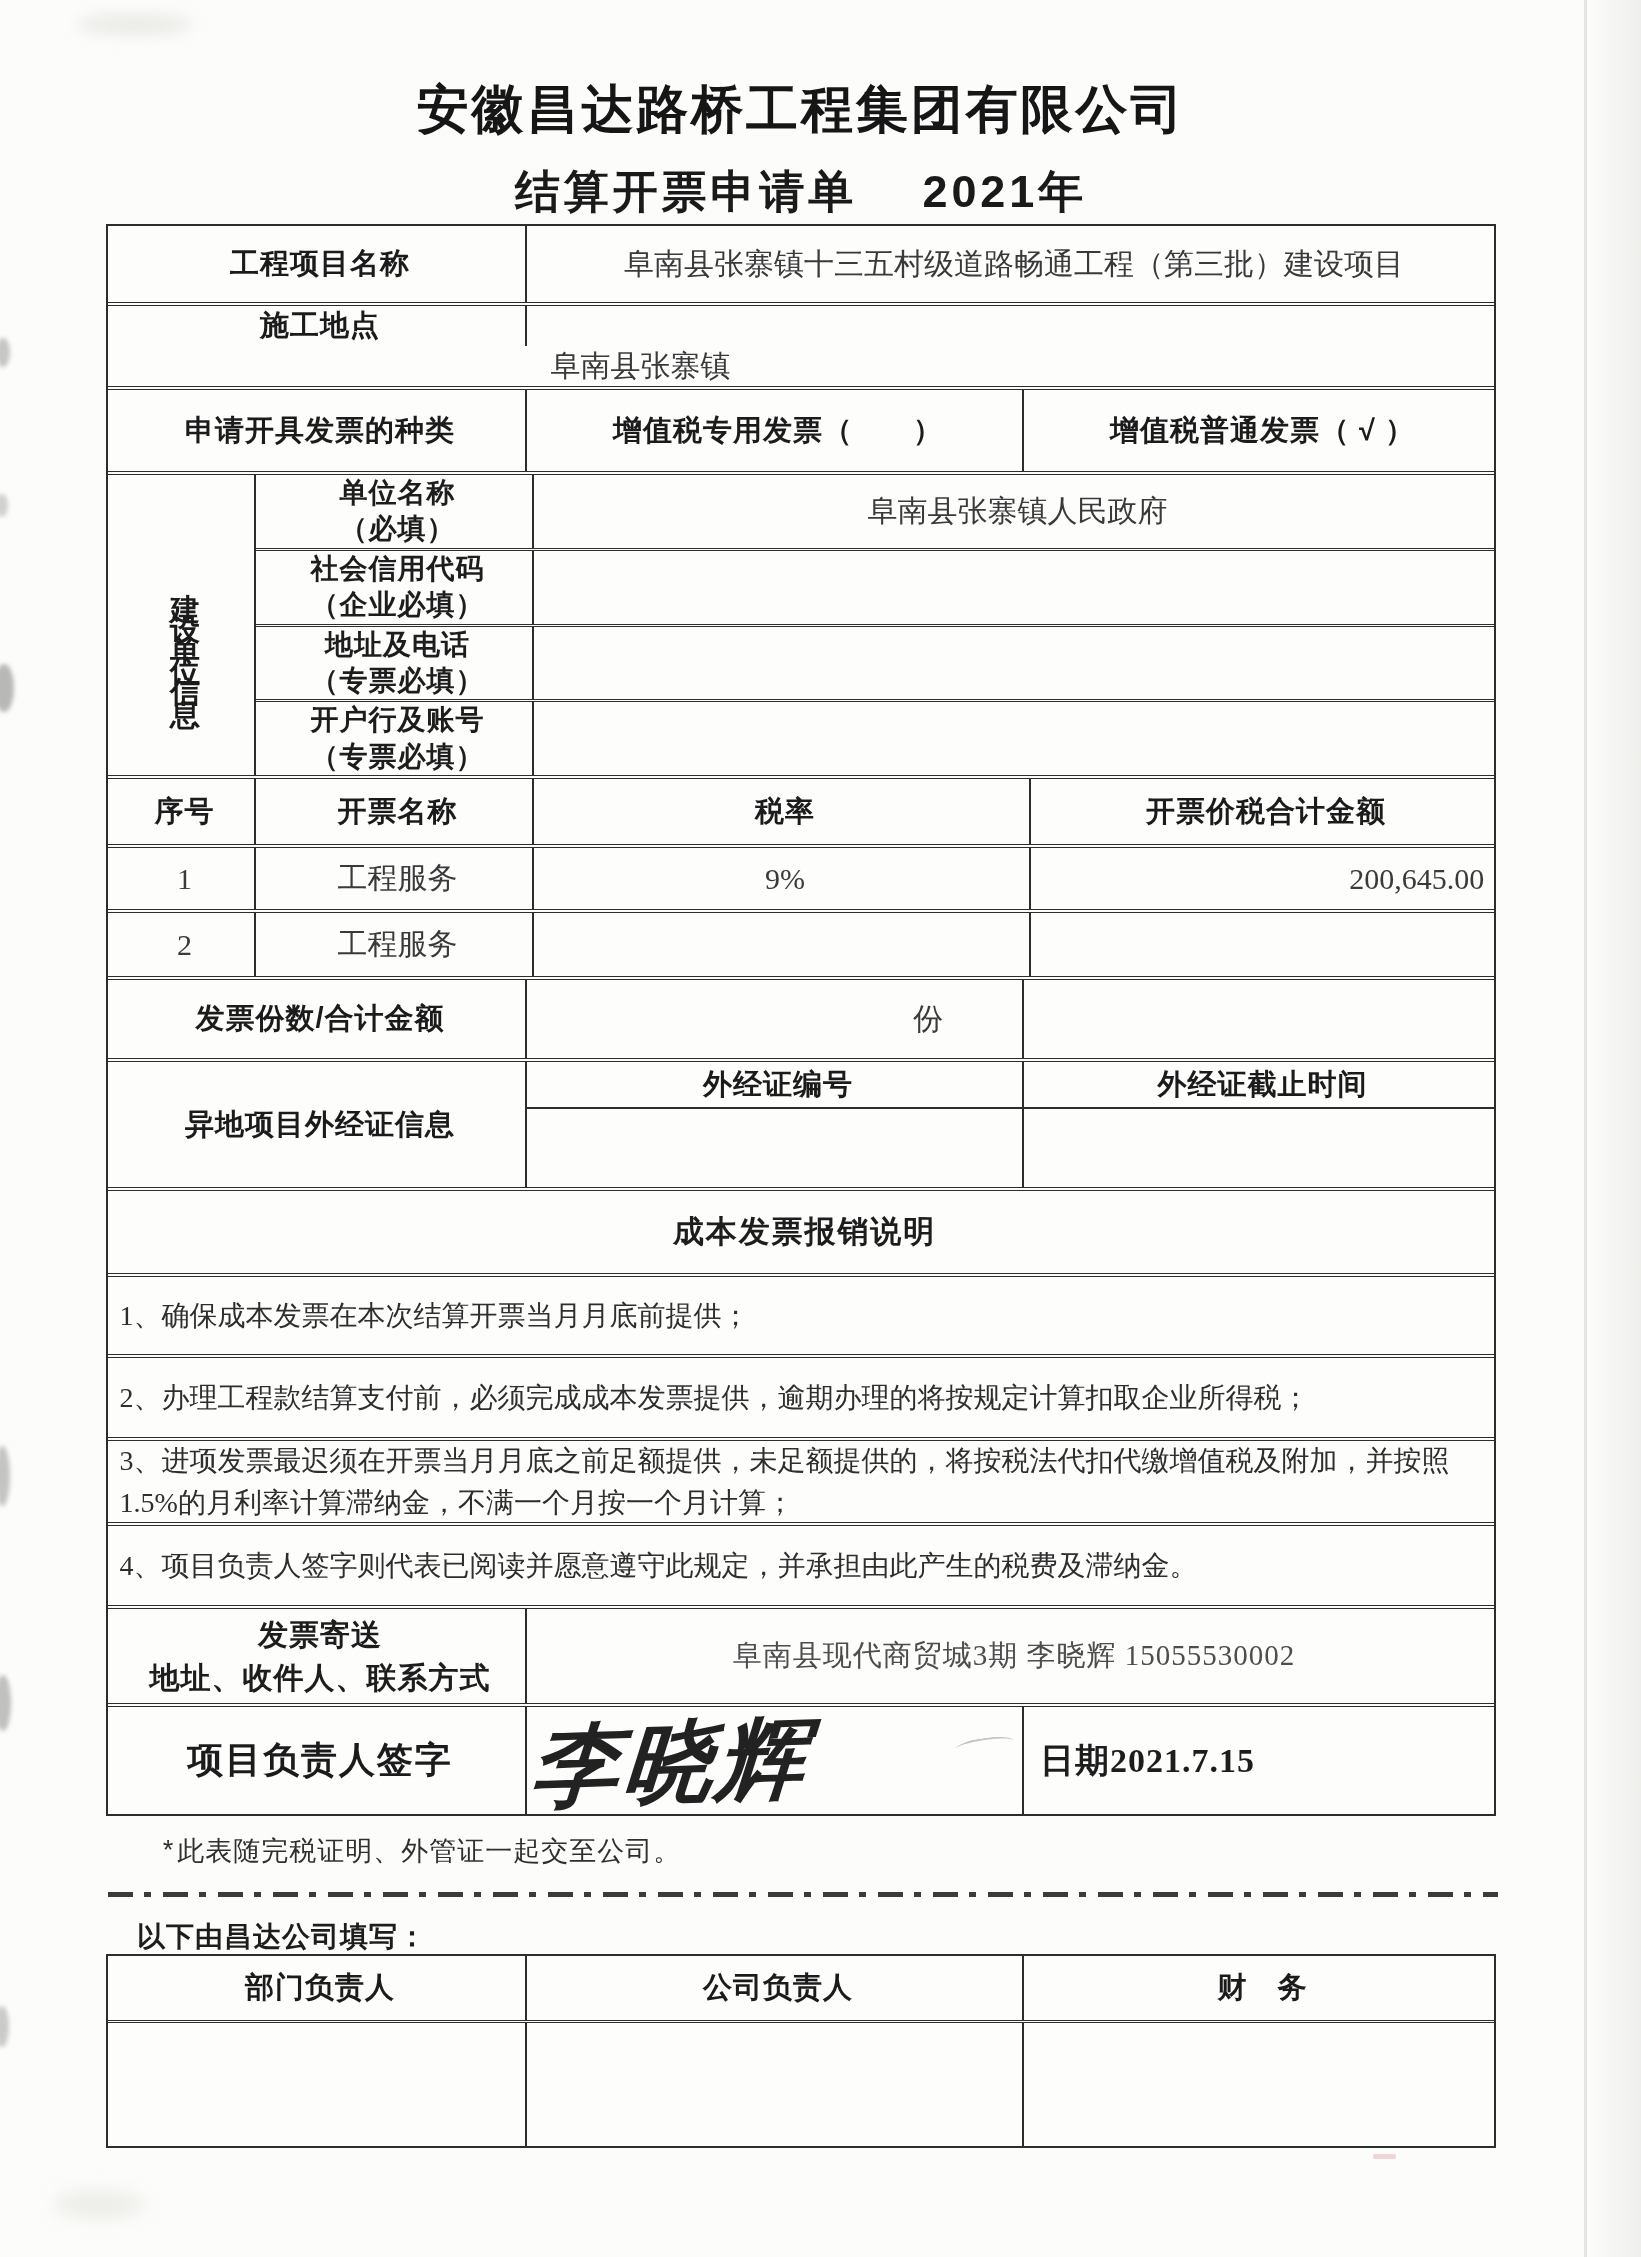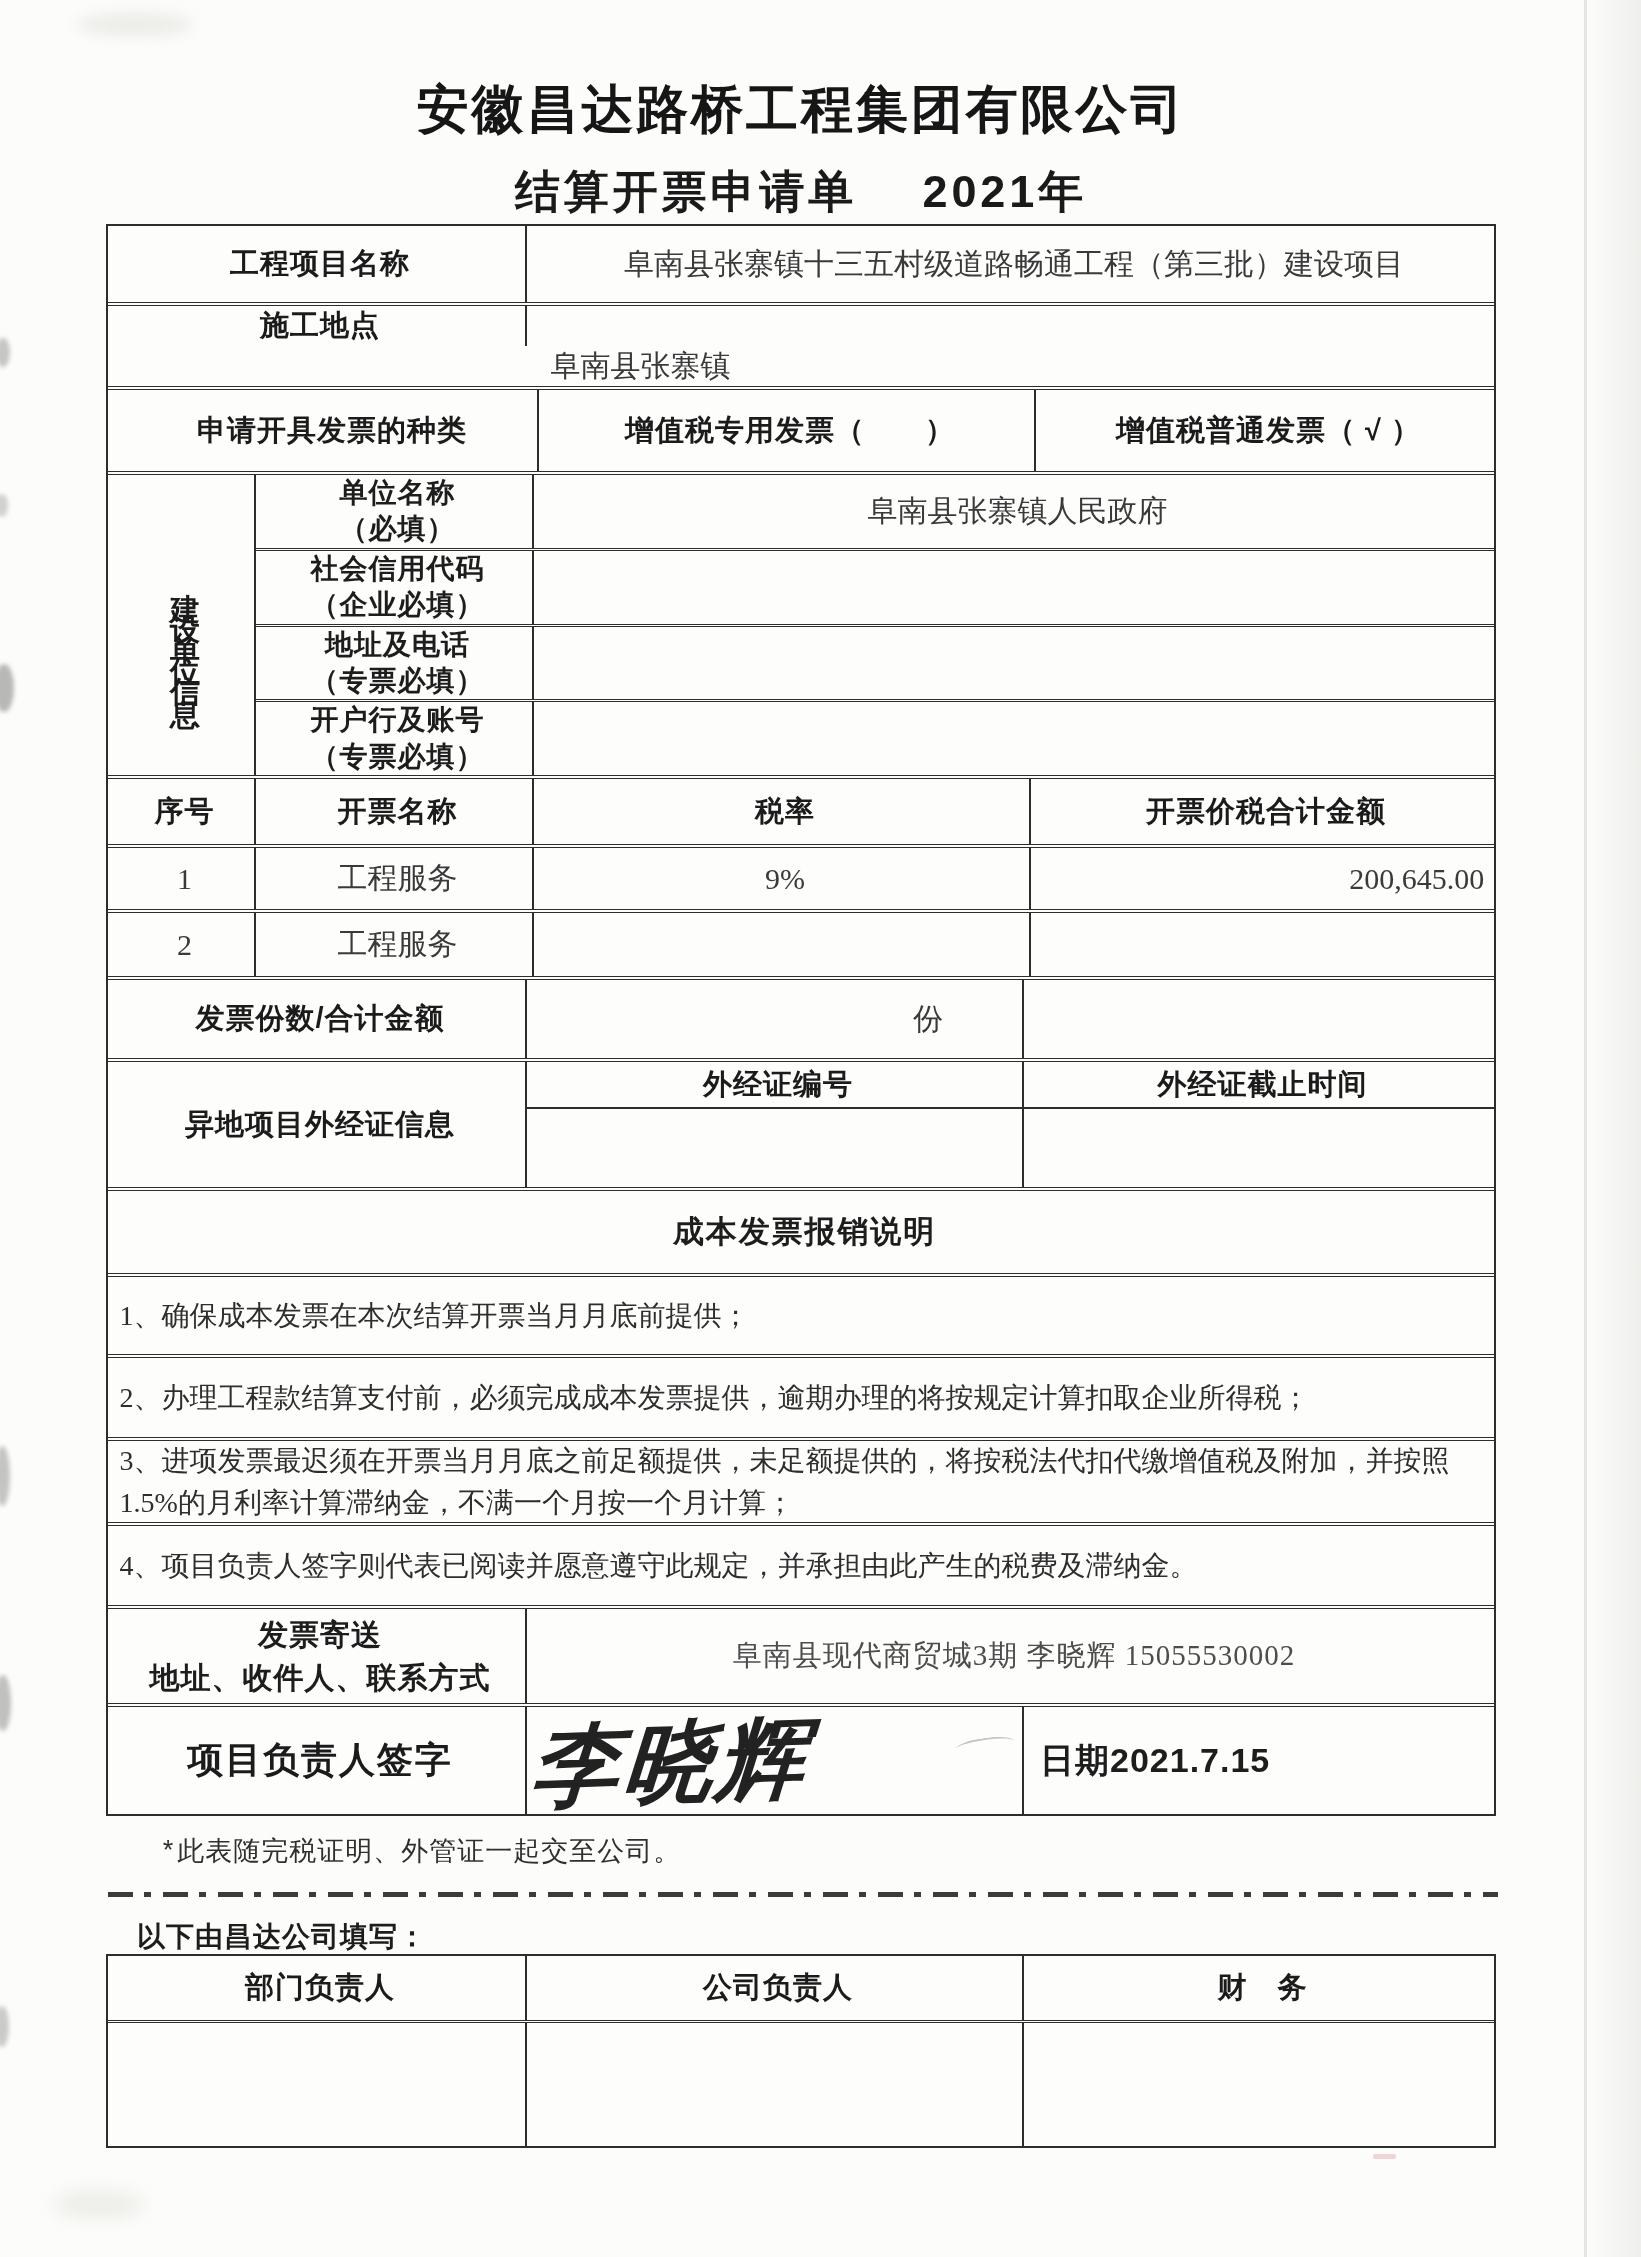--- a/index.html
+++ b/index.html
@@ -14,32 +14,32 @@
   .title-block { position:absolute; left:106px; top:75px; width:1390px; text-align:center; }
   .company-title { font-size:52px; font-weight:700; letter-spacing:2.9px; color:#161616; }
   .form-title { margin-top:17.4px; font-size:45px; font-weight:700; letter-spacing:3.9px; color:#1a1a1a; }
 
   
   .form-table {
     position:absolute; left:106px; top:224px; width:1390px;
     border:2.9px solid #2c2e2c; background:#fdfdfc;
   }
   .row { display:flex; border-bottom:4.8px double #2c2e2c; }
-  .row:last-child { border-bottom:none; }
+  .row:last-child { border-bottom:none;font-family:Liberation Serif, serif; }
   .c { display:flex; align-items:center; justify-content:center; border-right:2.9px solid #2c2e2c;margin-left:7px; }
   .c:last-child { border-right:none; }
   .lbl { font-weight:700; font-size:29px; letter-spacing:1px; color:#1b1b1b; }
   .val { font-family:"Liberation Serif","DejaVu Serif",serif; font-weight:400; font-size:30px; color:#3a3a3a; }
   .w-label { width:412px; flex:none; }
   .w-narrow { width:141px; flex:none; }
   .w-sub { width:271px; flex:none; }
   .w-mid { width:490px; flex:none; }
   .w-rest { flex:1; }
 
-  .h-project { height:80px; } .h-site { height:84px;flex-direction:column; } .h-kind { height:85px;padding-left:12px; }
+  .h-project { height:80px; } .h-site { height:84px;flex-direction:column; } .h-kind { height:85px; }
   .h-owner { height:304px; } .h-ihead { height:69px; } .h-it1 { height:65px; } .h-it2 { height:67px; }
   .h-copies { height:82px; } .h-remote { height:129px; } .h-ntitle { height:86px; }
   .h-n1 { height:81px; } .h-n2 { height:83px; } .h-n3 { height:85px; } .h-n4 { height:83px; }
   .h-mail { height:98px; } .h-sign { height:107px; }
 
   .owner-side {
     writing-mode:vertical-rl; text-orientation:upright;
     font-weight:700; font-size:30px; letter-spacing:21px; padding-top:13.5px; color:#1b1b1b;
   }
   .owner-rows { flex:1; display:flex; flex-direction:column; }

